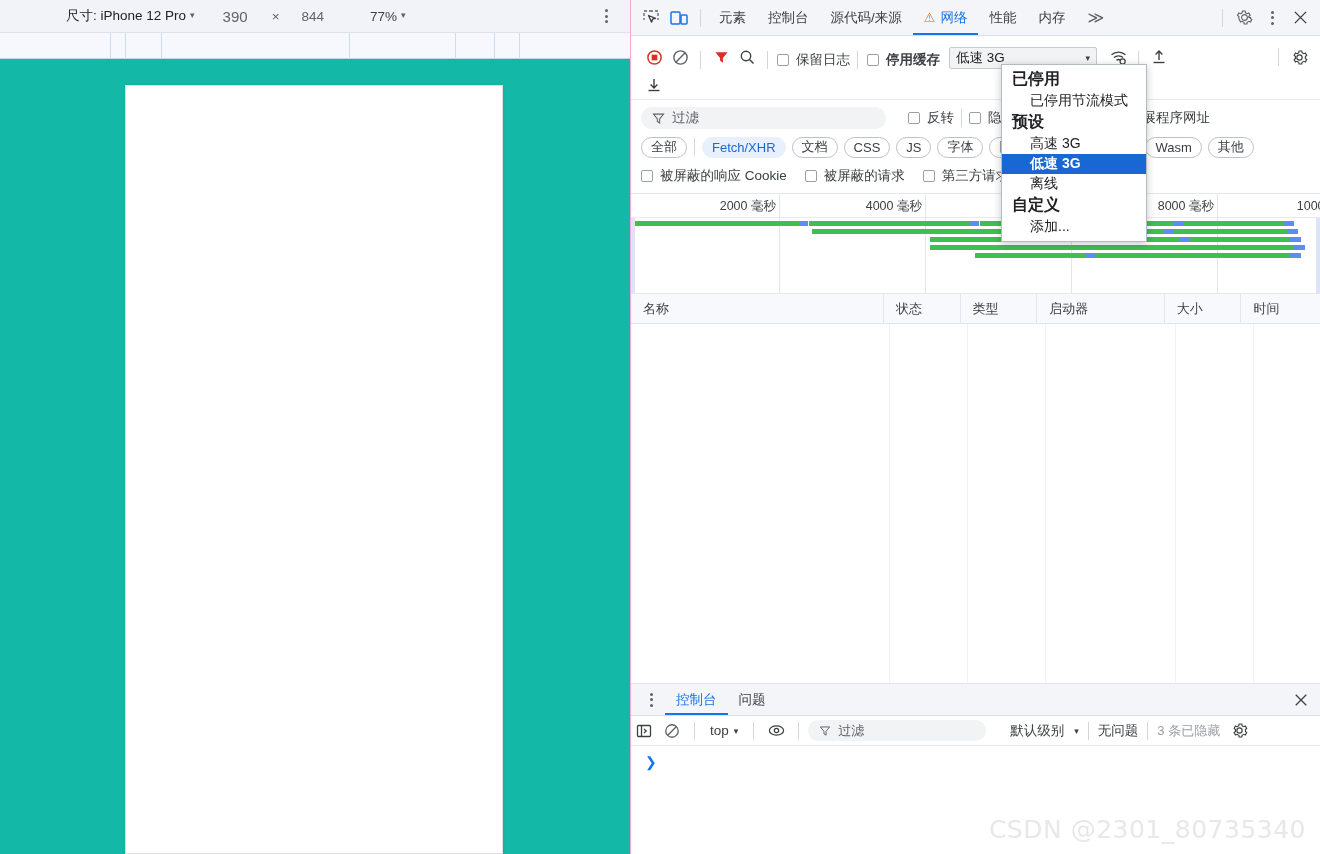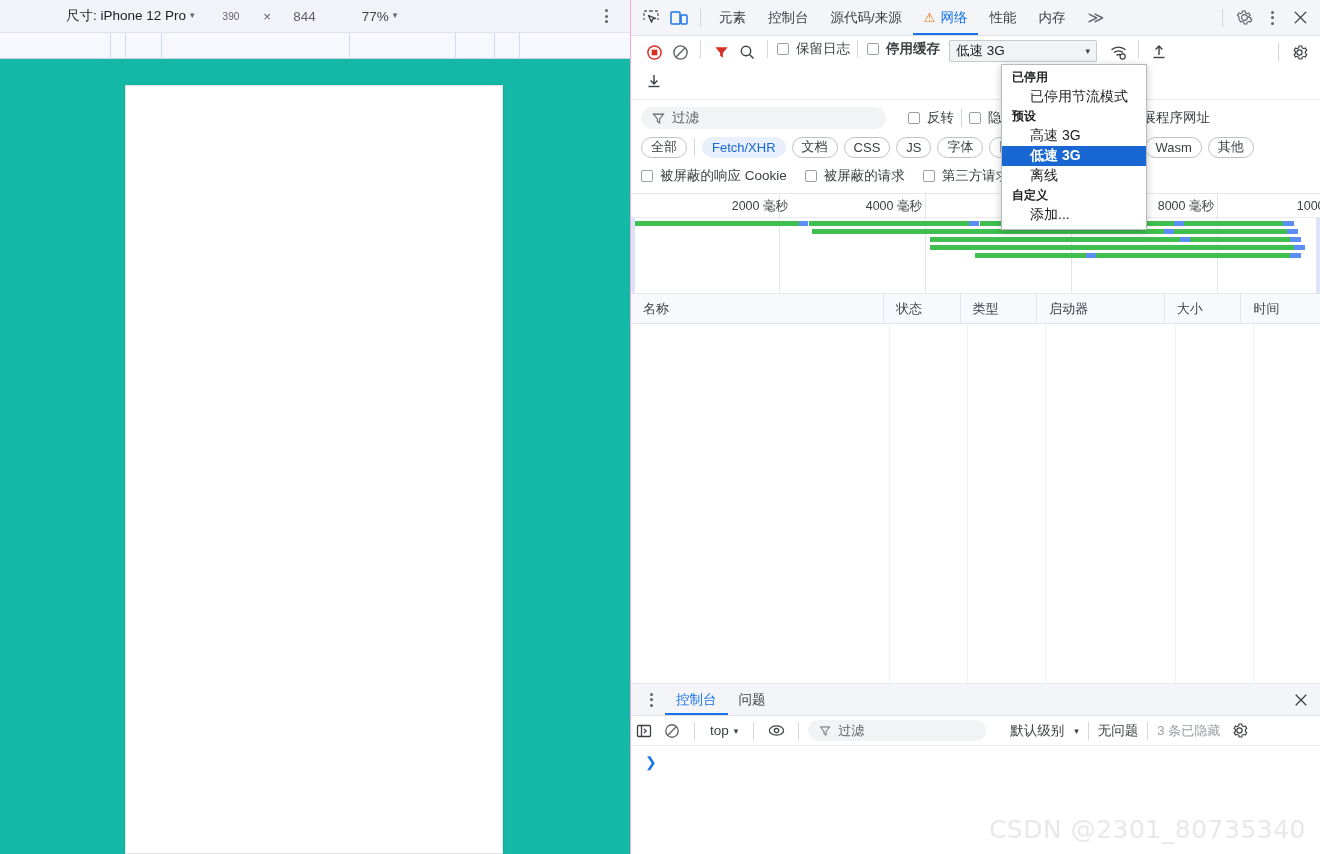--- a/index.html
+++ b/index.html
@@ -24,21 +24,21 @@
   #device-toolbar {
     height: 33px;
     background: #f1f3f9;
     border-bottom: 1px solid #dfe3ec;
     display: flex; align-items: center;
     font-size: 13px; color: #3c4043;
     position: relative;
   }
   #device-toolbar .dt-label { margin-left: 66px; color: #202124; font-size: 13.5px; }
   #device-toolbar .caret { font-size: 9px; margin-left: 4px; color: #5f6368; position: relative; top: -1px;}
-  #device-toolbar .dim { margin-left: 28px; color: #5f6368; font-size: 10px;}
+  #device-toolbar .dim { margin-left: 28px; color: #5f6368; font-size: 15px;}
   #device-toolbar .times { margin-left: 24px; color: #5f6368; font-size: 13.5px;}
   #device-toolbar .dim2 { margin-left: 22px; color: #5f6368; font-size: 13.5px;}
   #device-toolbar .zoom { margin-left: 46px; color: #3c4043; font-size: 13.5px;}
   #device-toolbar .kebab {
     position: absolute; right: 22px; top: 50%; transform: translateY(-50%);
     display: flex; flex-direction: column; gap: 2.5px; align-items: center;
   }
   #device-toolbar .kebab i { width: 3px; height: 3px; background: #5f6368; border-radius: 50%; display:block;}
 
   #ruler {
@@ -86,41 +86,41 @@
   .kebab-v i { width: 3px; height: 3px; background: #5f6368; border-radius: 50%; display:block;}
 
   
   #net-toolbar {
     min-height: 62px;
     background: #fff;
     border-bottom: 1px solid #e4e7ec;
     padding: 4px 8px 2px 10px;
     position: relative;
   }
-  #net-toolbar .row { display: flex; align-items: flex-start; height: 29px; }
+  #net-toolbar .row { display: flex; align-items: flex-end; height: 29px; }
   .nt-ico { width: 26px; height: 24px; display:flex; align-items:center; justify-content:center; cursor:pointer;}
   .cbx { display:flex; align-items:center; gap:7px; font-size:13.5px; color:#3c4043; cursor:pointer; white-space:nowrap;}
   .cbx .box { width: 12px; height: 12px; border: 1px solid #9aa0a6; border-radius: 2px; background:#fff; }
   #throttle-select {
     width: 148px; height: 22px; border: 1px solid #c6cad1; border-radius: 2px;
     background: #f1f3f4; display:flex; align-items:center; padding: 0 6px;
     font-size: 13.5px; color: #202124; cursor: pointer; position: relative;
   }
   #throttle-select .sel-caret { margin-left: auto; font-size: 9px; color:#3c4043;}
 
   
   #throttle-menu {
     position: absolute;
     left: 1000px; top: 64px; width: 146px;
     background: #fff; border: 1px solid #b5b9c0;
     box-shadow: 0 2px 8px rgba(0,0,0,0.22);
     z-index: 60; padding: 3px 0 4px 0;
     font-size: 14px; color: #202124;
   }
-  #throttle-menu .grp { font-weight: bold; padding: 1px 8px 1px 10px; font-size: 12px; }
+  #throttle-menu .grp { font-weight: bold; padding: 1px 8px 1px 10px; font-size: 16px; }
   #throttle-menu .item { padding: 1px 8px 1px 28px; font-size: 14px; white-space: nowrap; cursor:pointer;}
   #throttle-menu .item.selected { background: #1967d2; color: #fff; font-weight: bold; }
 
   
   #filter-bar { background:#fff; border-bottom:1px solid #e4e7ec; padding: 6px 10px 5px 10px; }
   #filter-bar .r1 { display:flex; align-items:center; height:24px; }
   #filter-input {
     width: 245px; height: 22px; border-radius: 11px; background:#f1f3f4;
     display:flex; align-items:center; gap:7px; padding: 0 11px;
     font-size: 13.5px; color: #5f6368;
@@ -445,21 +445,21 @@
         </label>
       </div>
     </div>
 
     <div id="overview">
       <div class="tl-hdr">
         <div class="grid" style="left:148px"></div>
         <div class="grid" style="left:294px"></div>
         <div class="grid" style="left:440px"></div>
         <div class="grid" style="left:586px"></div>
-        <div class="lbl" style="left:157px">2000 毫秒</div>
+        <div class="lbl" style="left:145px">2000 毫秒</div>
         <div class="lbl" style="left:291px">4000 毫秒</div>
         <div class="lbl" style="left:437px">6000 毫秒</div>
         <div class="lbl" style="left:583px">8000 毫秒</div>
         <div class="lbl" style="left:729px">10000 毫秒</div>
       </div>
       <div class="body">
         <div class="grid" style="left:148px"></div>
         <div class="grid" style="left:294px"></div>
         <div class="grid" style="left:440px"></div>
         <div class="grid" style="left:586px"></div>

